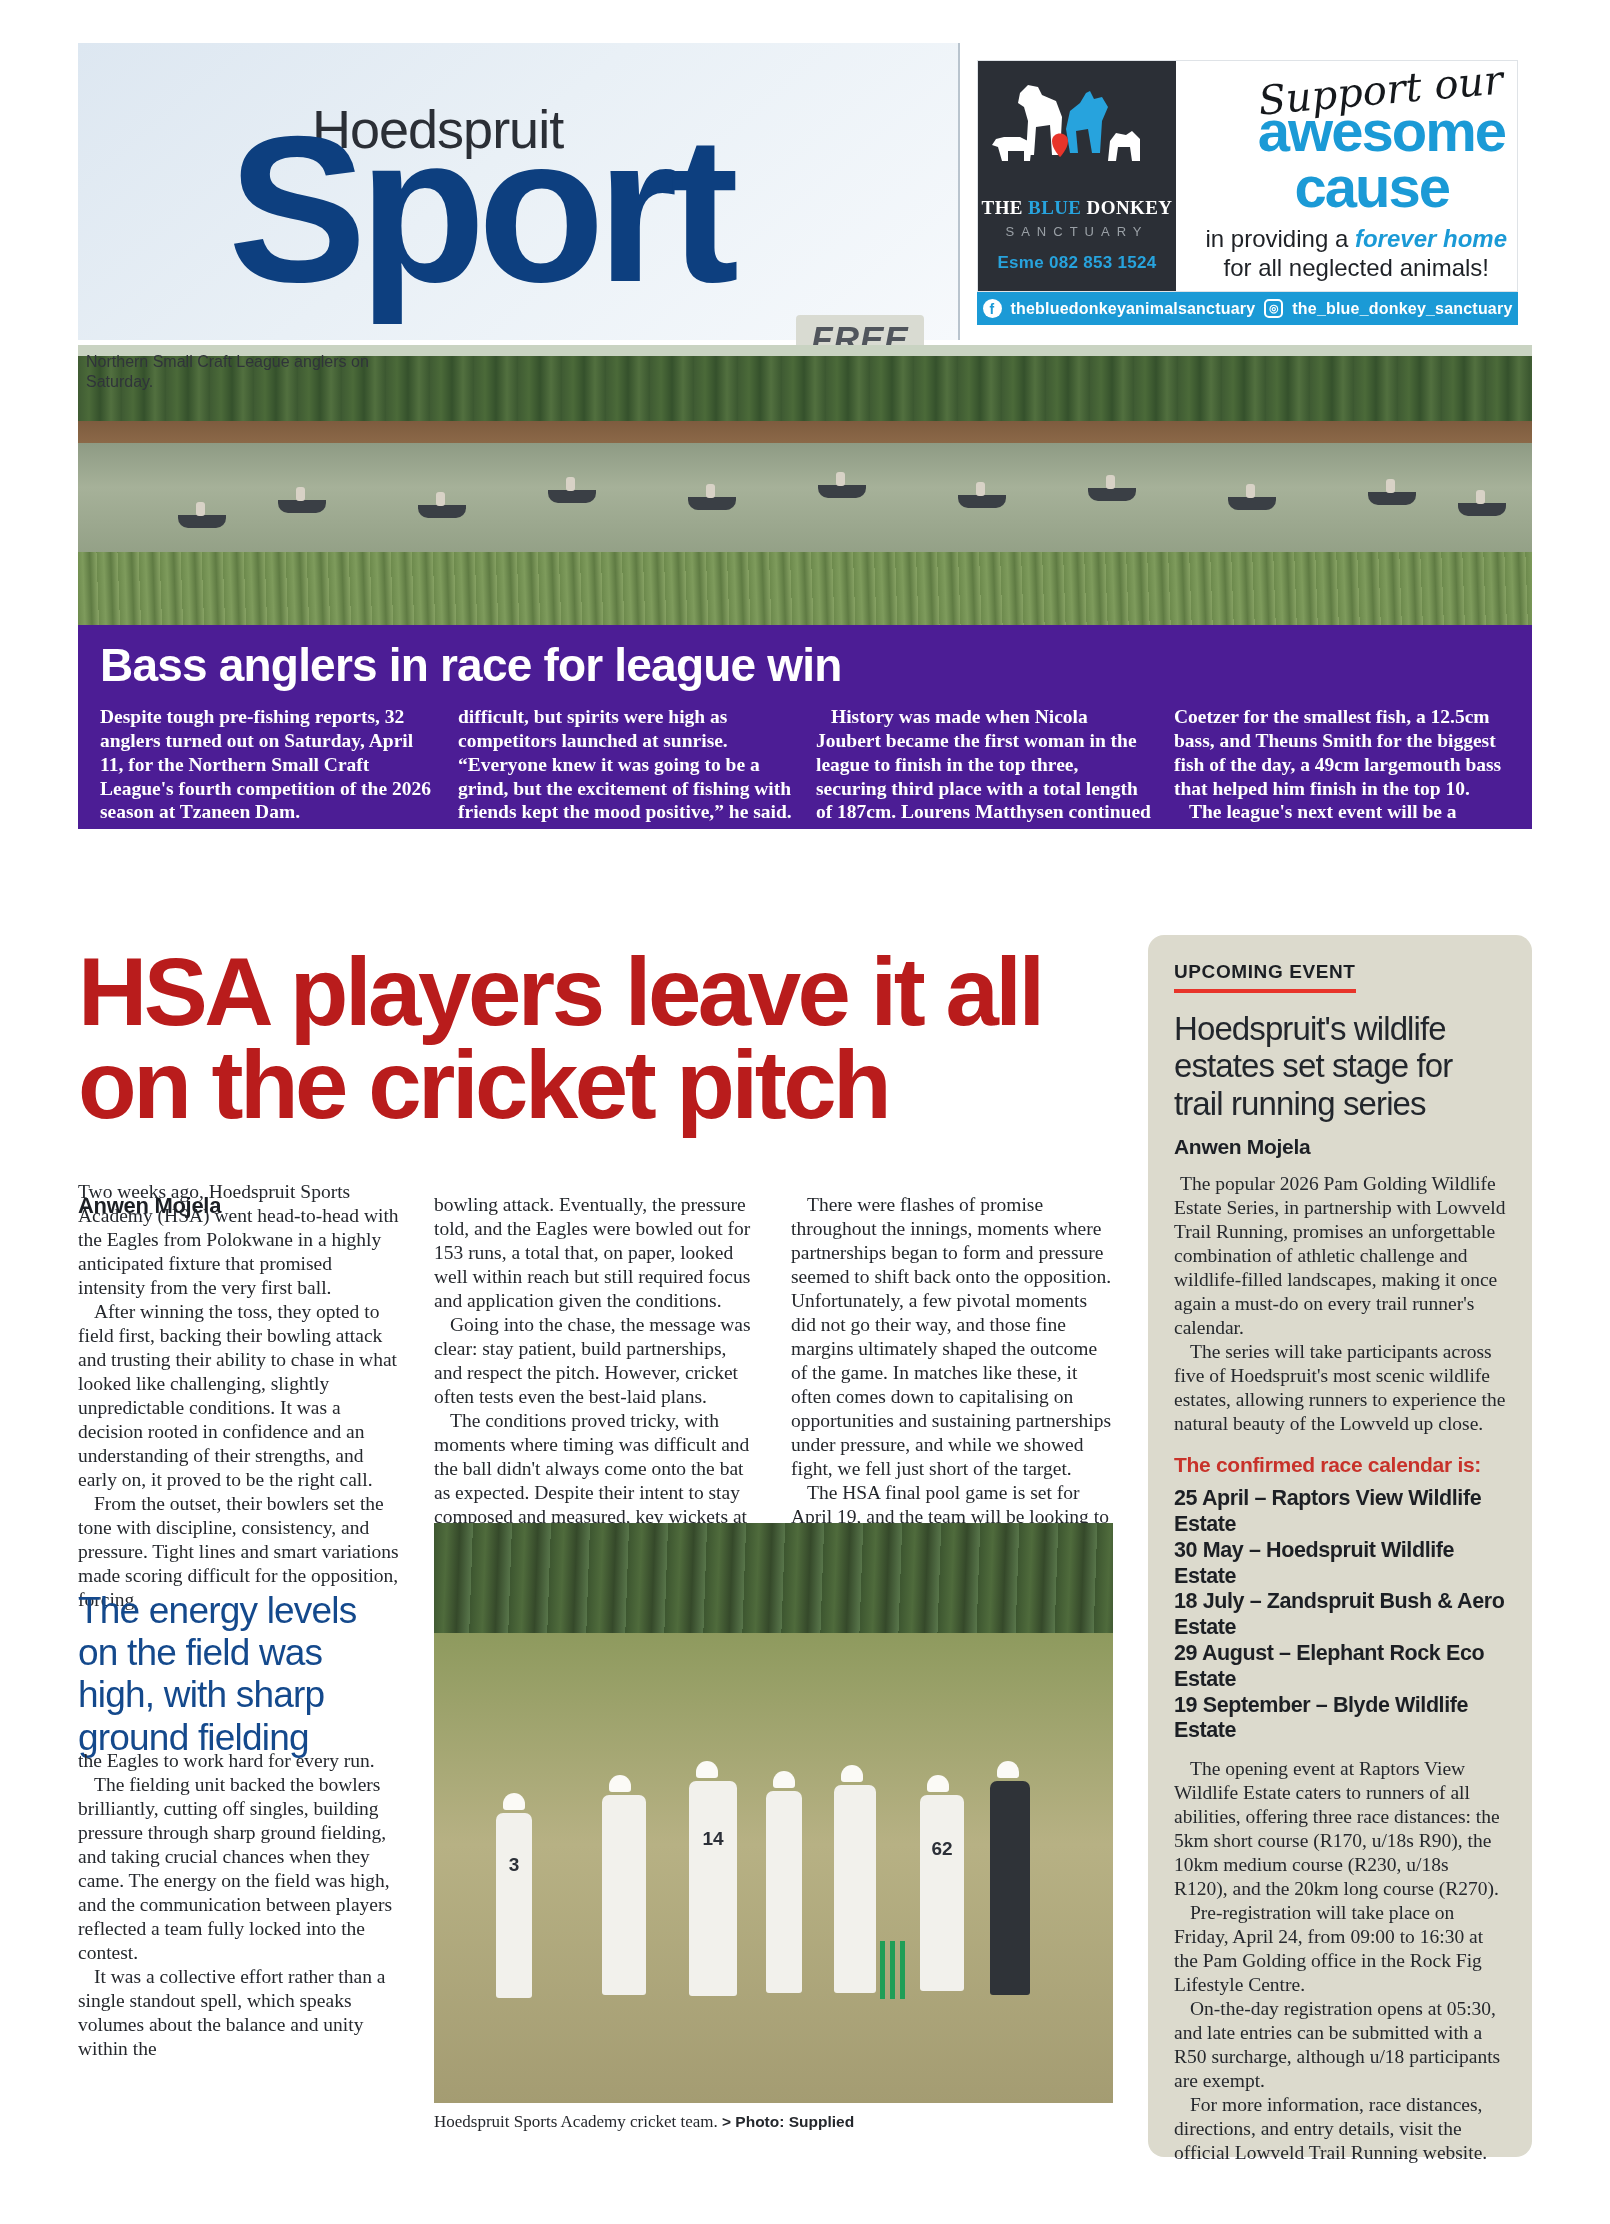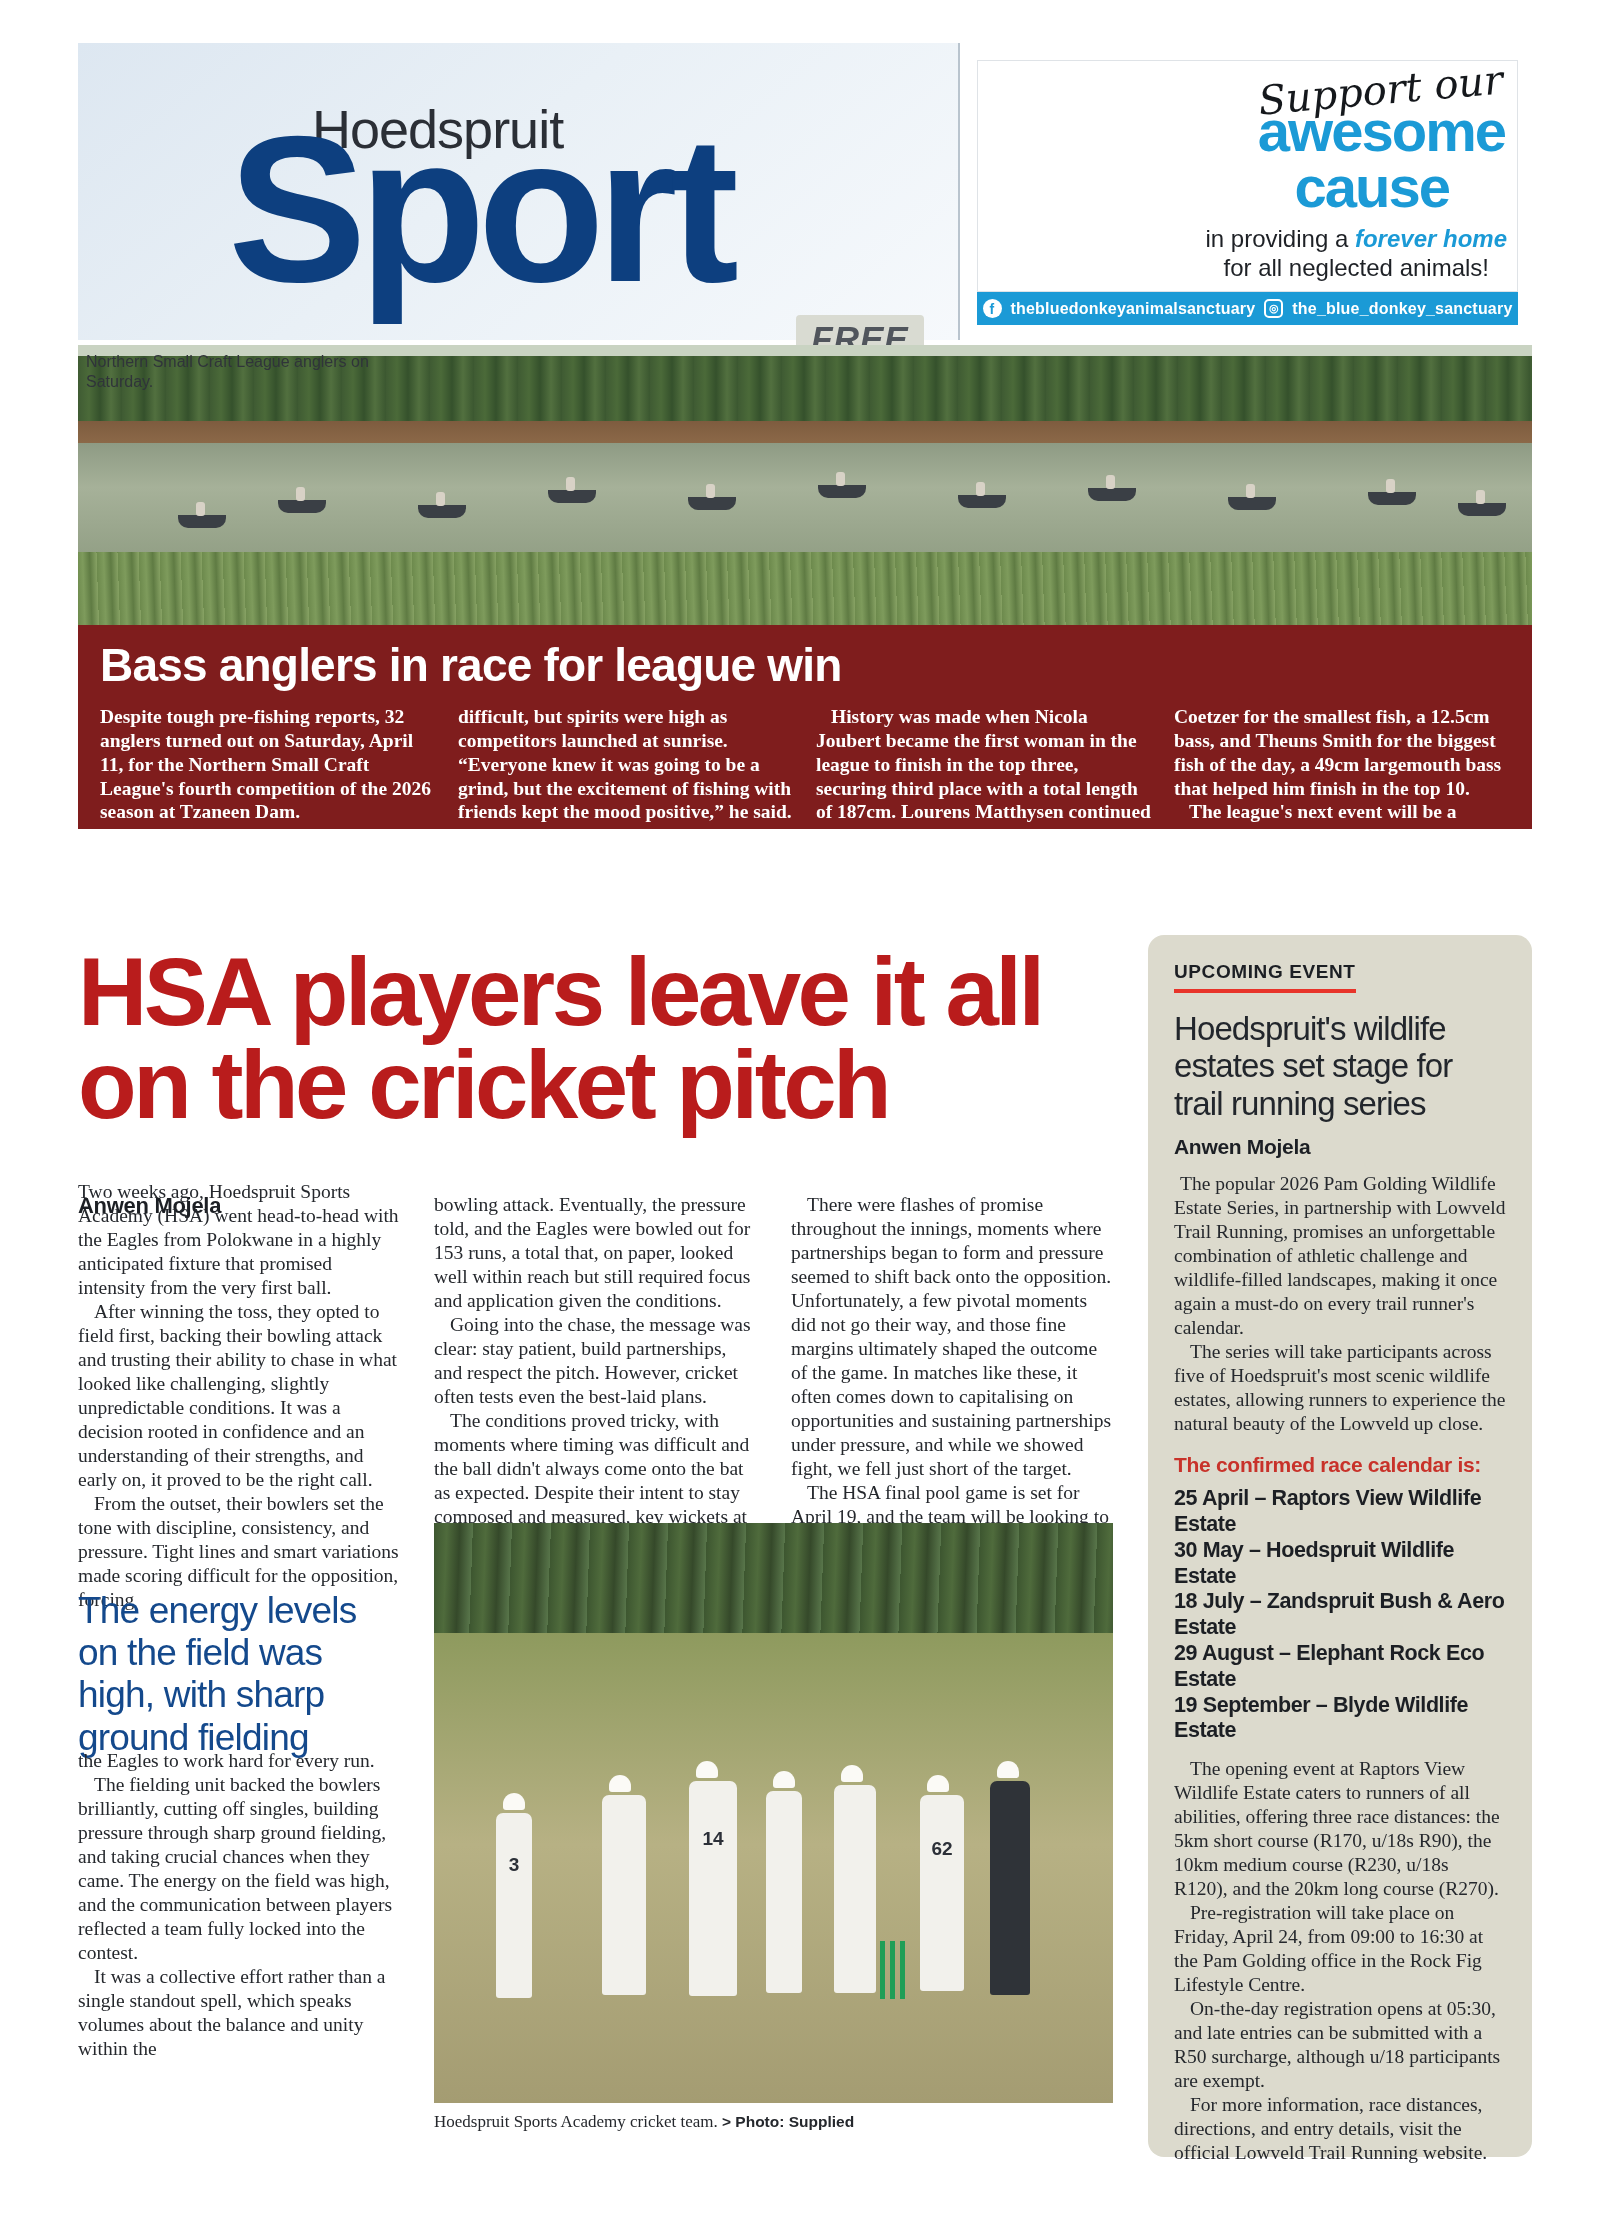--- a/index.html
+++ b/index.html
@@ -257,21 +257,21 @@
     font-size: 16px;
     line-height: 1.24;
     color: #30343a;
   }
 
   
   .bass-band {
     position: absolute;
     left: 78px; top: 625px;
     width: 1454px; height: 204px;
-    background: #7f1d1d;
+    background: #4c1d95;
     color: #ffffff;
     padding: 16px 22px 14px 22px;
   }
   .bass-head {
     font-size: 46px;
     font-weight: bold;
     letter-spacing: -0.8px;
     line-height: 1.05;
     margin-bottom: 16px;
   }
@@ -457,20 +457,32 @@
         <span>Friday April 17, 2026</span><span class="sep">|</span><span>015-590-4400</span>
       </div>
       <div class="m-free">FREE</div>
     </div>
 
     <div class="masthead-sep"></div>
 
     <div class="masthead-right">
       <div class="ad-box">
 
+        <div class="ad-logo">
+          <svg class="ad-animals" viewBox="0 0 174 112">
+            <path fill="#ffffff" d="M38 8 L30 16 L28 26 L34 30 L38 44 L36 78 L44 78 L46 50 L60 48 L62 78 L70 78 L72 40 L66 24 L52 18 L48 10 Z"></path>
+            <path fill="#27a3dd" d="M96 16 L90 26 L80 34 L76 52 L80 76 L88 76 L86 54 L98 52 L102 76 L110 76 L112 44 L118 30 L112 20 L104 22 L100 14 Z"></path>
+            <path fill="#ffffff" d="M6 62 L2 68 L8 70 L12 84 L18 84 L18 74 L34 74 L34 84 L40 84 L42 66 L30 60 L14 60 Z"></path>
+            <path fill="#ffffff" d="M126 56 L120 64 L118 84 L126 84 L128 70 L140 70 L142 84 L150 84 L150 62 L142 54 L136 58 Z"></path>
+            <path fill="#e8342a" d="M62 64 C62 54 78 54 78 64 C78 72 70 80 70 80 C70 80 62 72 62 64 Z"></path>
+          </svg>
+          <div class="ad-brand"><span>THE </span><span class="blue">BLUE </span><span>DONKEY</span></div>
+          <div class="ad-sanctuary">SANCTUARY</div>
+          <div class="ad-phone">Esme 082 853 1524</div>
+        </div>
 
         <div class="ad-msg">
           <div class="ad-script">Support our</div>
           <div class="ad-awesome">awesome</div>
           <div class="ad-cause">cause</div>
           <div class="ad-sub1"><span>in providing a </span><em>forever home</em></div>
           <div class="ad-sub2">for all neglected animals!</div>
         </div>
 
       </div>

